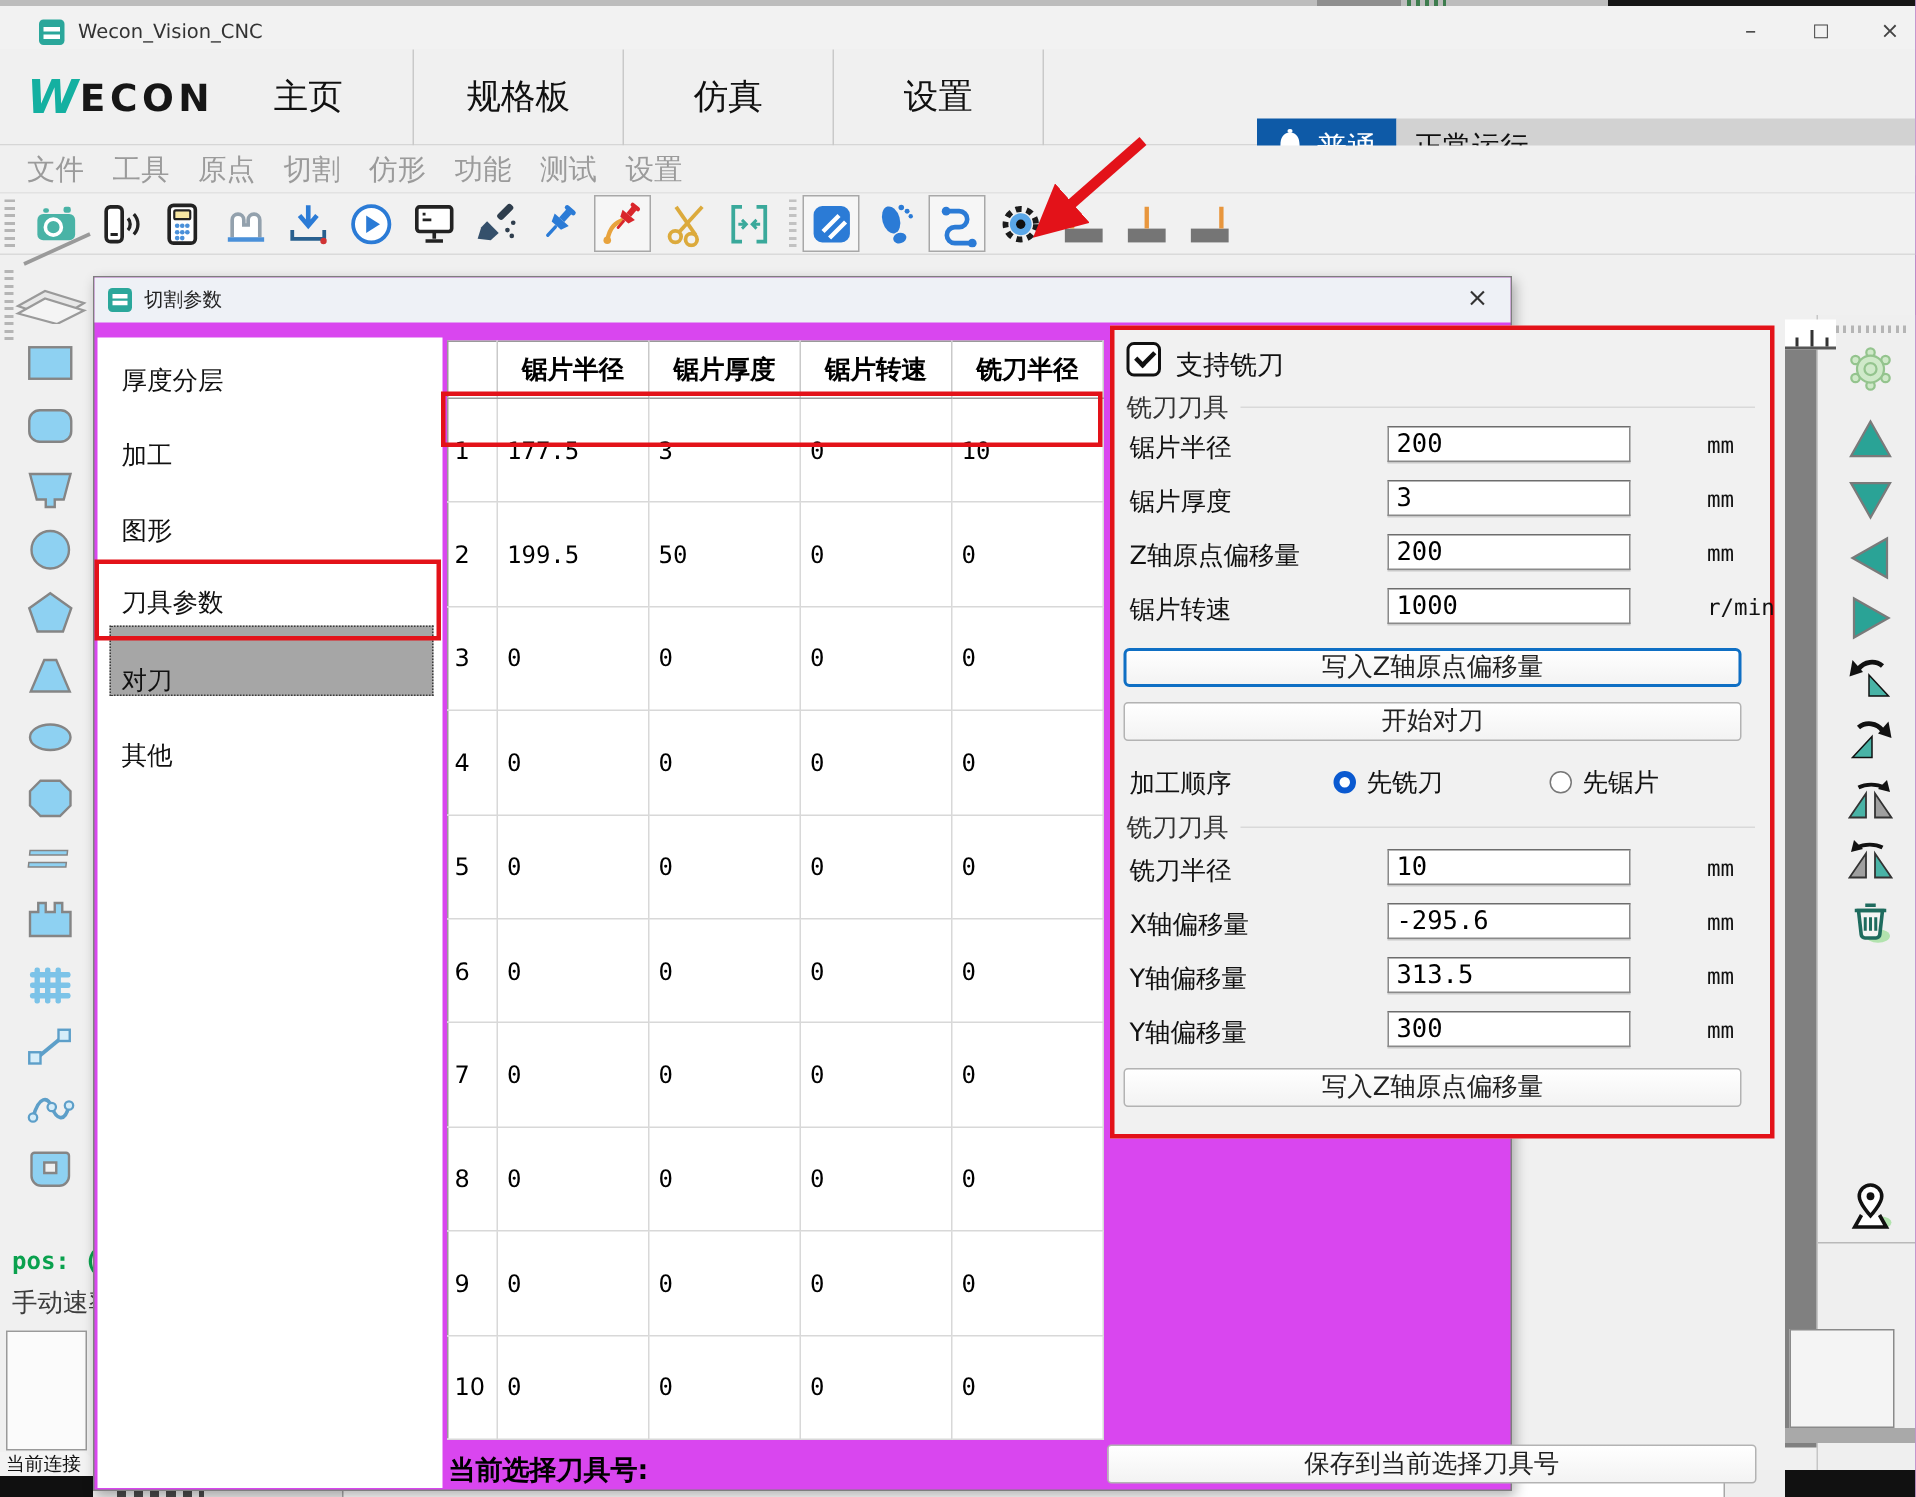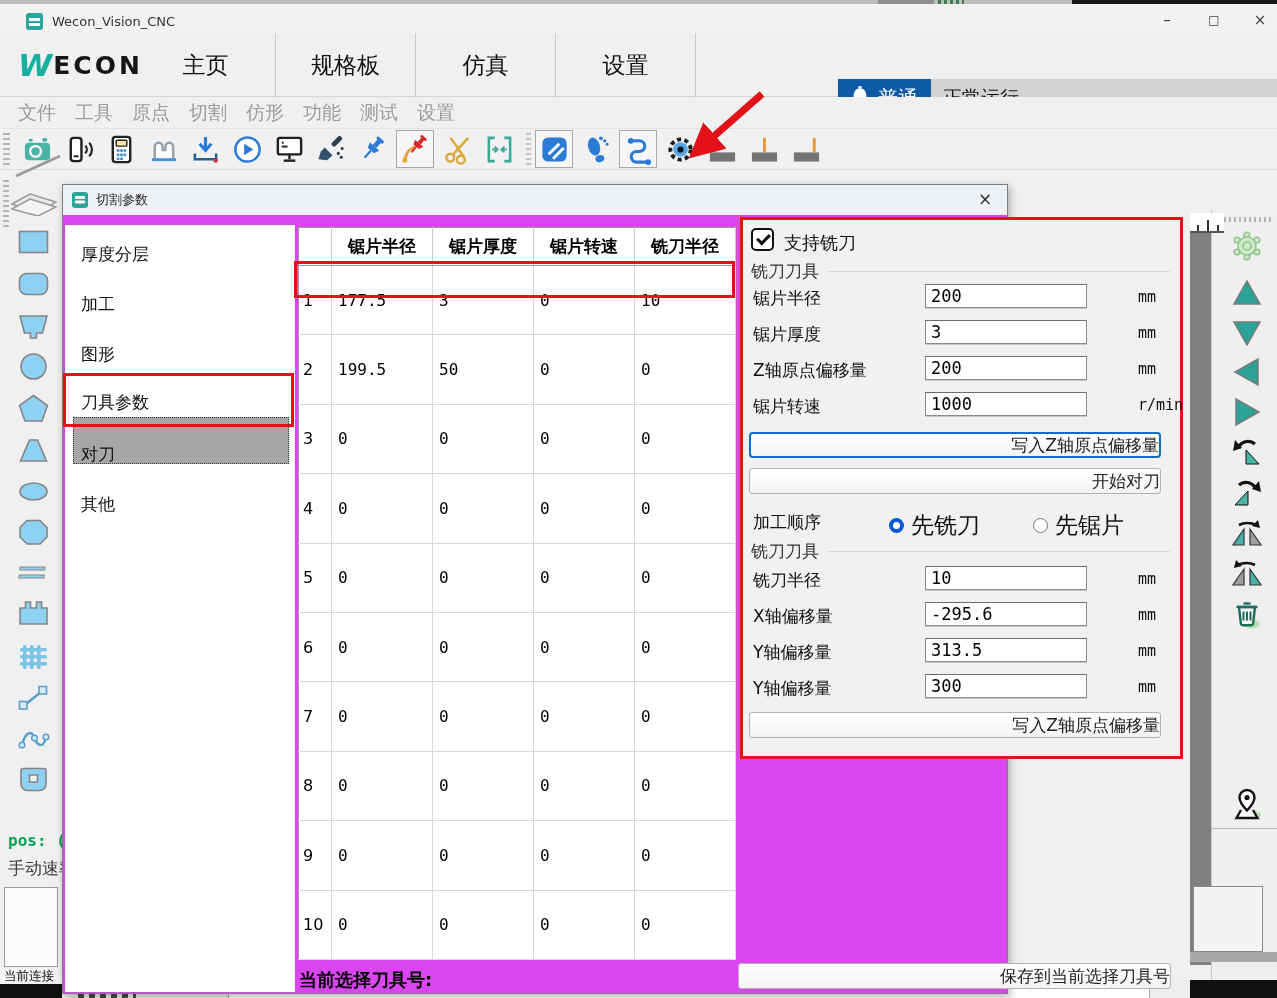--- a/index.html
+++ b/index.html
@@ -91,42 +91,42 @@
 
   #tool-table { left:235px; top:42px; width:437px; height:733px; background:#fff; border:1px solid #9a9a9a; border-collapse:collapse; table-layout:fixed; }
   #tool-table th { height:38px; font-size:17px; font-weight:600; color:#000; border-bottom:1px solid #9a9a9a; border-right:1px solid #c9c9c9; text-align:center; }
   #tool-table td { height:30px; font-size:16px; border-bottom:1px solid #d8d8d8; border-right:1px solid #d8d8d8; padding-left:6px; font-family:"DejaVu Sans Mono","Liberation Mono",monospace; }
   #tool-table td.rn { font-family:"DejaVu Sans","Liberation Sans",sans-serif; padding-left:4px; }
   #tool-table th:nth-child(1){width:33px;} #tool-table th:nth-child(n+2){width:101px;}
 
   #footer-label { left:236px; top:783px; font-size:18px; font-weight:bold; color:#000; }
   #save-btn { left:675px; top:778px; width:433px; height:26px; }
 
-  .btn { position:absolute; background:linear-gradient(#ffffff,#f3f3f3); border:1px solid #b3b3b3; border-radius:3px; font-size:17px; color:#222; text-align:right; line-height:24px; cursor:pointer; font-family:inherit; }
+  .btn { position:absolute; background:linear-gradient(#ffffff,#f3f3f3); border:1px solid #b3b3b3; border-radius:3px; font-size:17px; color:#222; text-align:center; line-height:24px; cursor:pointer; font-family:inherit; }
 
   
   #panel { left:677px; top:32px; width:443px; height:542px; border:3px solid #e31219; background:#f1f1f1; }
   #chk-box { left:8px; top:8px; width:23px; height:23px; border:2.5px solid #111; border-radius:5px; background:#fff; cursor:pointer; }
   #chk-box::after { content:""; position:absolute; left:4px; top:4px; width:10px; height:5px; border-left:3px solid #111; border-bottom:3px solid #111; transform:rotate(-45deg); }
   #chk-label { left:41px; top:11px; font-size:18px; color:#111; }
   .grp-head { position:absolute; left:8px; right:10px; display:flex; align-items:center; gap:8px; font-size:17px; color:#333; }
   .grp-head::after { content:""; flex:1; border-top:1px solid #d9d9d9; }
   .fields { position:absolute; left:0; right:0; display:flex; flex-direction:column; gap:12px; }
   .frow { position:relative; height:24px; }
   .flabel { position:absolute; left:10px; top:3px; font-size:17px; color:#111; white-space:nowrap; }
   .fin { position:absolute; left:182px; top:0; width:162px; height:24px; border:1px solid #8a8a8a; border-top-color:#6d6d6d; background:#fff; font-size:17px; padding:0 5px; font-family:"DejaVu Sans Mono","Liberation Mono",monospace; box-shadow:0 1px 0 #c9c9c9; }
   .funit { position:absolute; left:356px; top:4px; font-size:15px; color:#111; font-family:"DejaVu Sans Mono","Liberation Mono",monospace;margin-left:39px; }
   #btn-write1 { left:6px; top:212px; width:412px; height:26px; border:2px solid #0f6fc4; border-radius:4px; line-height:22px; }
   #btn-start  { left:6px; top:248px; width:412px; height:26px; }
   #order-row { left:0; top:290px; width:100%; height:22px; }
   #order-label { left:10px; top:1px; font-size:17px; color:#111; }
   .ropt { position:absolute; top:0; display:flex; align-items:center; gap:7px; cursor:pointer; }
   .rdot { width:15px; height:15px; border-radius:50%; border:1px solid #777; background:#fff; }
   .rdot.on { border:4.5px solid #0a59d0; }
-  .rlbl { font-size:23px; color:#111; }
+  .rlbl { font-size:17px; color:#111; }
   #btn-write2 { left:6px; top:492px; width:412px; height:26px; }
 
   .anno { position:absolute; border:3px solid #e31219; pointer-events:none; z-index:9; }
   #anno-nav { left:0; top:188px; width:231px; height:54px; }
   #anno-row { left:231px; top:76px; width:441px; height:37px; }
 </style>
 </head>
 <body>
 
 <div id="screen">

